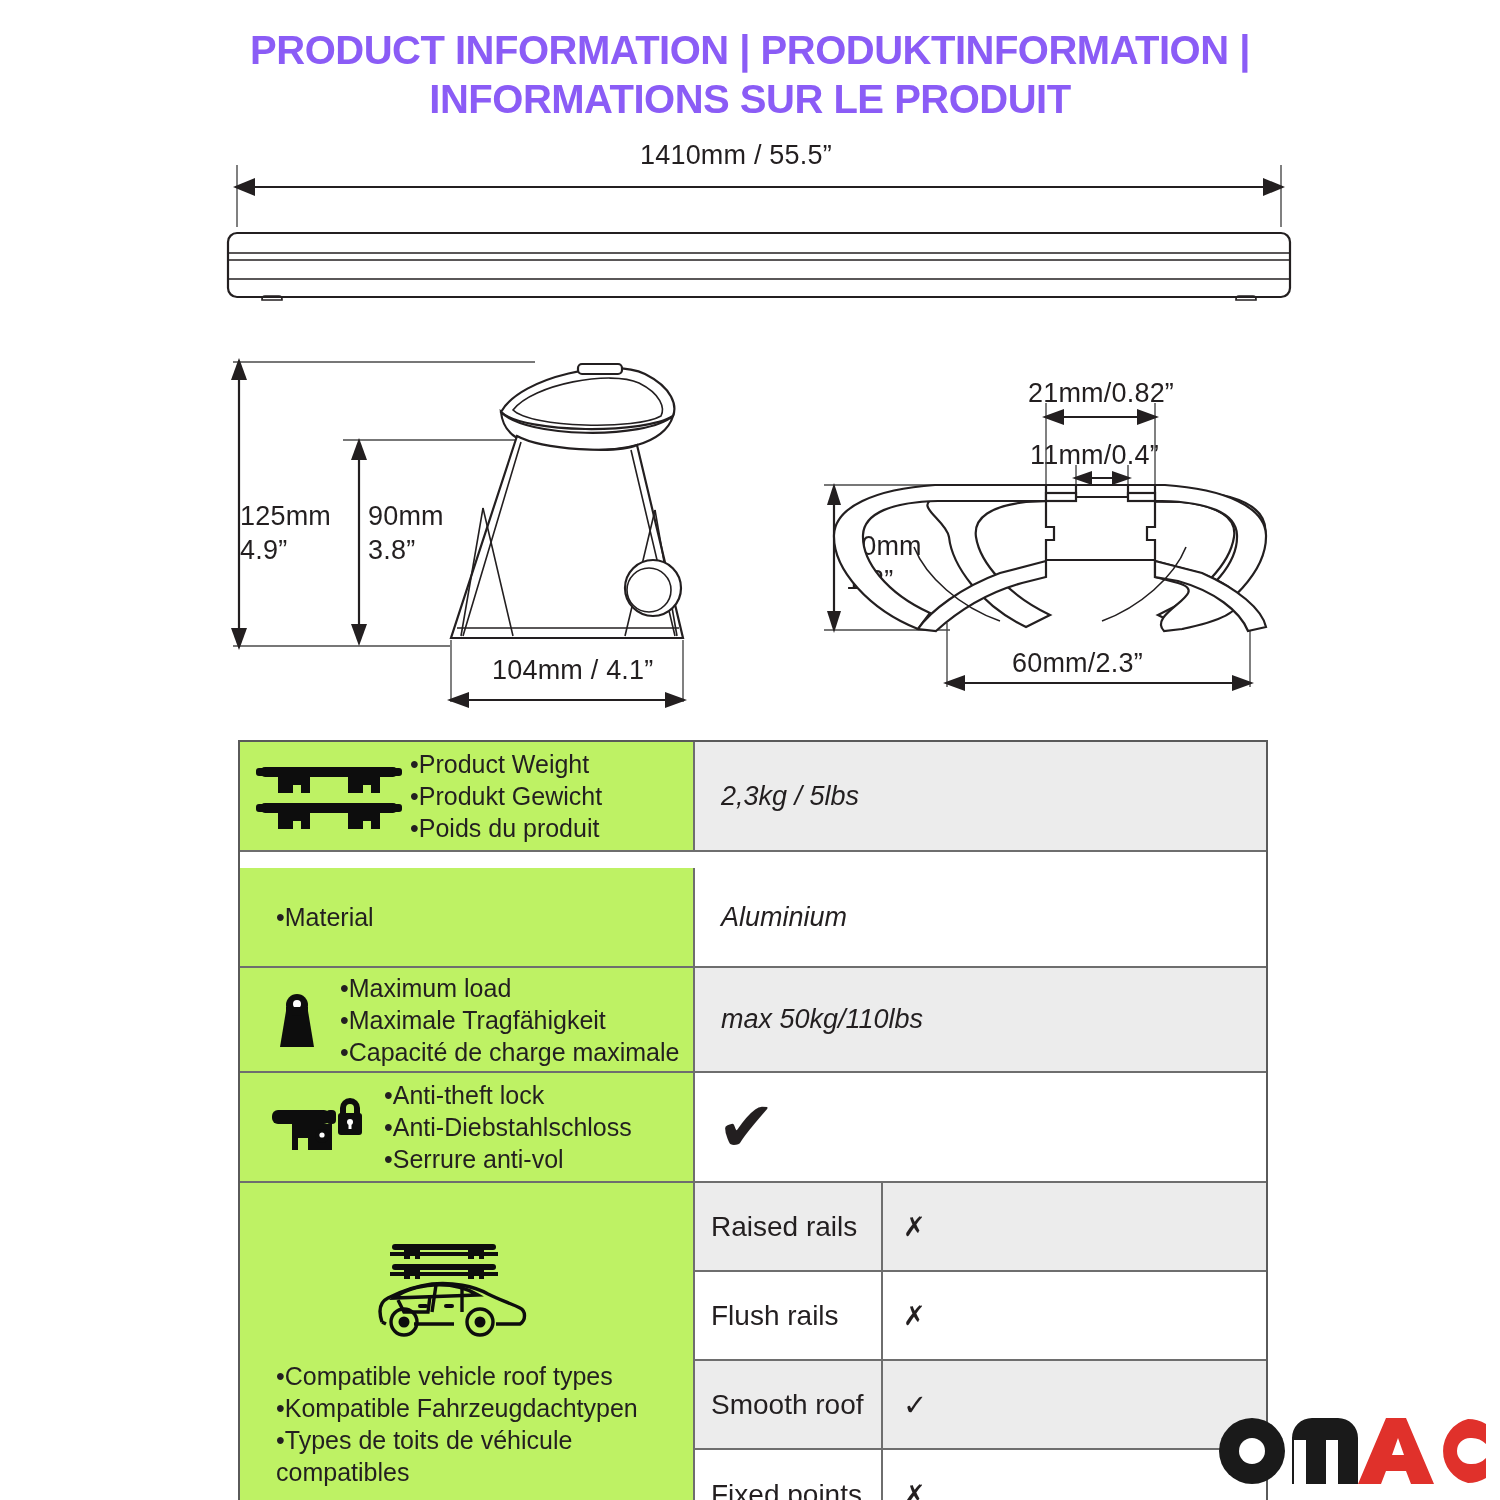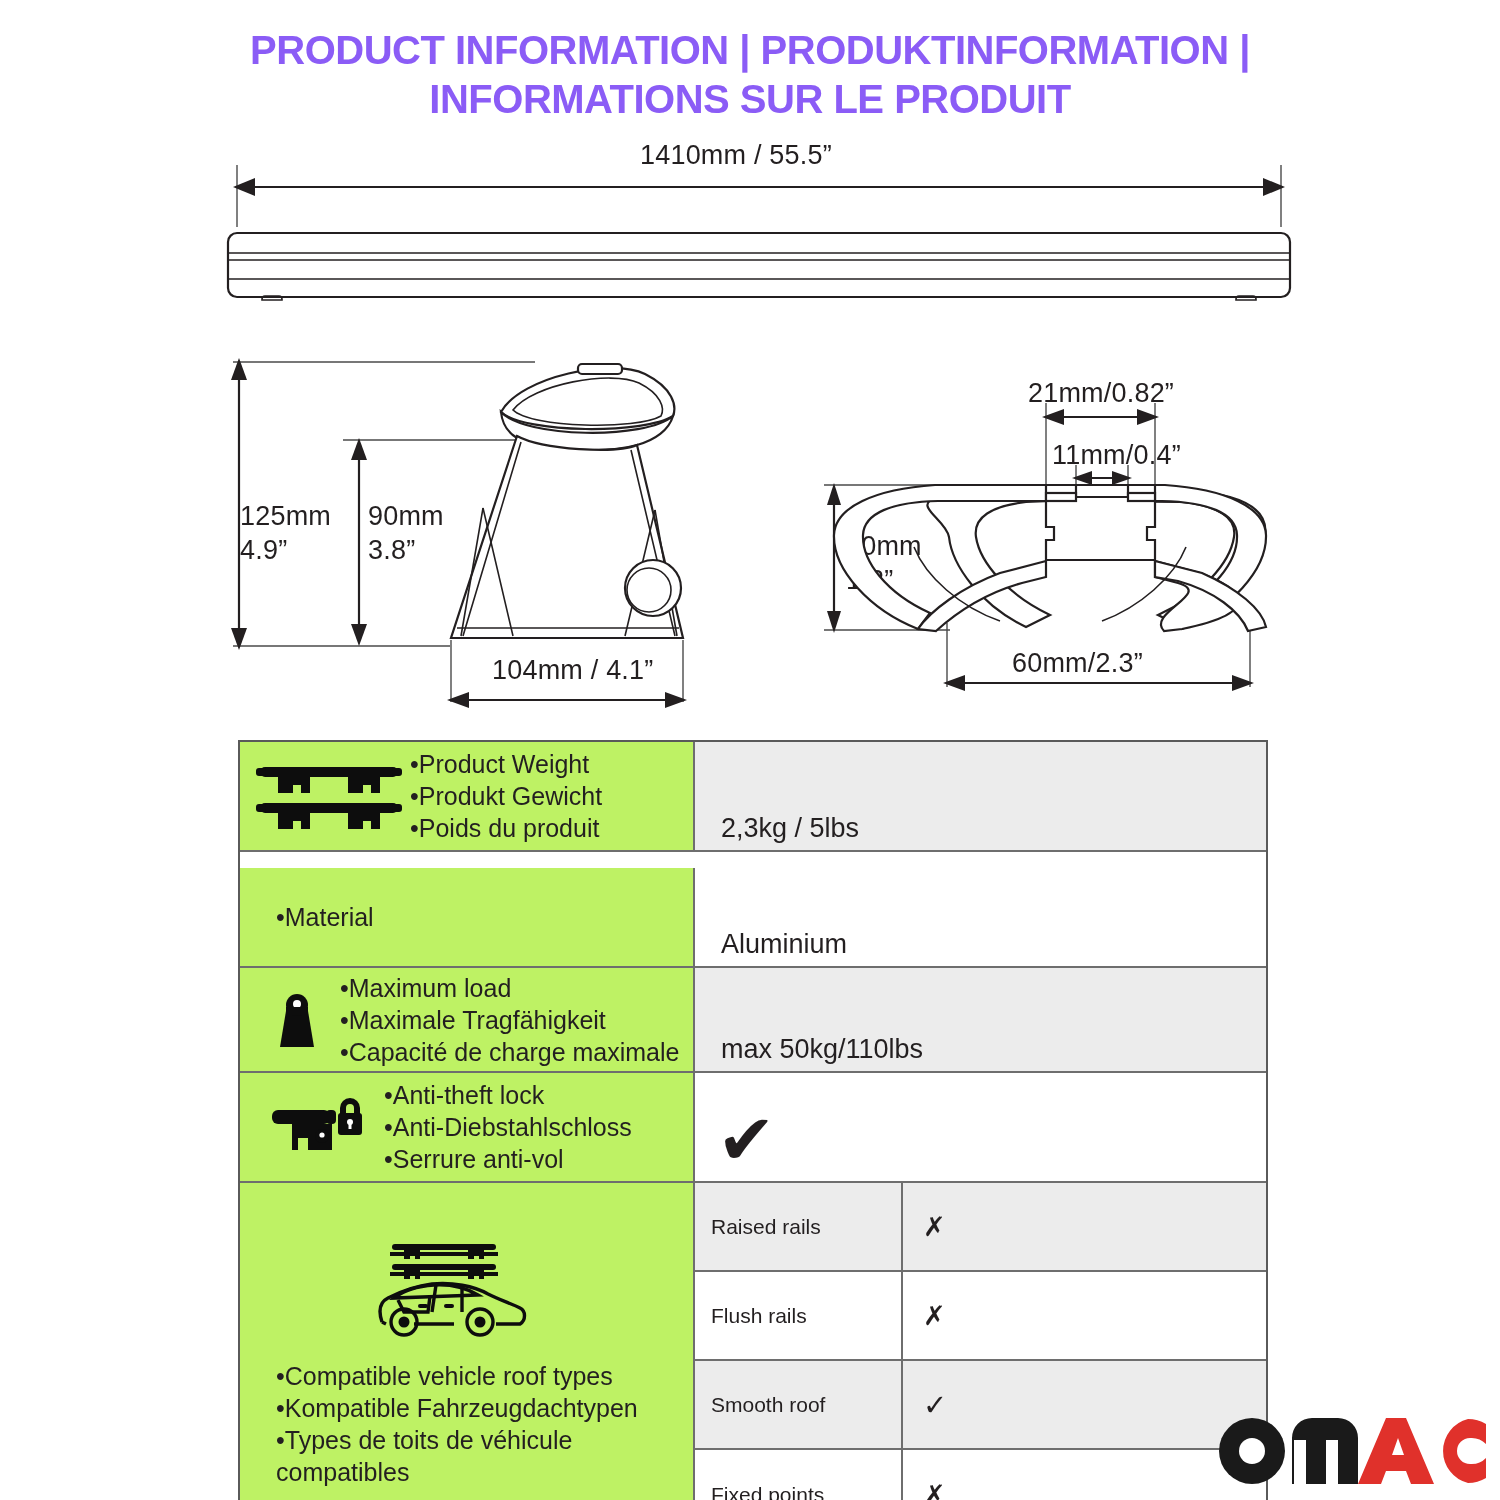--- a/index.html
+++ b/index.html
@@ -25,33 +25,33 @@
            font-family:"Liberation Sans","DejaVu Sans",sans-serif;letter-spacing:.2px;}
   .dimtext.big{font-size:27px;line-height:1.25;}
 
   
   .tbl{position:absolute;left:238px;top:740px;width:1030px;
        border:2px solid #5a5a5a;box-sizing:border-box;}
   .trow{display:flex;border-bottom:2px solid #6e6e6e;box-sizing:border-box;}
   .trow:last-child{border-bottom:none;}
   .tcell-left{width:455px;box-sizing:border-box;border-right:2px solid #6e6e6e;
               display:flex;align-items:center;gap:6px;padding:6px 8px 6px 14px;background:#bef264;}
-  .tcell-right{flex:1;box-sizing:border-box;display:flex;align-items:flex-end;
-               padding:6px 4px 6px 26px;font-size:27px;color:#231f20;}
+  .tcell-right{flex:1;box-sizing:border-box;display:flex;align-items:center;
+               padding:6px 4px 6px 26px;font-size:27px;color:#231f20;font-style:italic;}
   .shade{background:#ececec;}
   .bullets{font-size:25px;line-height:1.28;color:#231f20;white-space:nowrap;}
   .bullets div{white-space:nowrap;}
   .ico{flex:0 0 auto;display:flex;align-items:center;justify-content:center;}
 
   
   .subtbl{flex:1;display:flex;flex-direction:column;}
   .subrow{display:flex;border-bottom:2px solid #6e6e6e;box-sizing:border-box;height:89px;}
   .subrow:last-child{border-bottom:none;}
-  .subname{width:208px;box-sizing:border-box;border-right:2px solid #6e6e6e;
-           display:flex;align-items:center;padding-left:16px;font-size:21px;color:#231f20;}
+  .subname{width:188px;box-sizing:border-box;border-right:2px solid #6e6e6e;
+           display:flex;align-items:center;padding-left:16px;font-size:28px;color:#231f20;}
   .subval{flex:1;display:flex;align-items:center;padding-left:20px;
           font-size:27px;font-weight:bold;color:#231f20;}
   .mark-check{font-size:29px;font-weight:bold;}
   .mark-x{font-size:27px;font-weight:bold;font-style:italic;}
   .bigcheck{font-size:70px;line-height:1;font-weight:bold;color:#231f20;
             font-family:"DejaVu Sans",sans-serif;}
 
   
   .logo{position:absolute;left:1218px;top:1418px;}
 </style>
@@ -125,21 +125,21 @@
       <path class="ln-thin" d="M258 158 L288 286 M430 160 L400 286"></path>
       <line class="ln-thin" x1="232" y1="278" x2="454" y2="278"></line>
       <line class="ln-thin" x1="226" y1="288" x2="458" y2="288"></line>
 
       <circle class="ln fillw" cx="428" cy="238" r="28"></circle>
       <circle class="ln-thin" cx="424" cy="240" r="22"></circle>
     </svg>
   </div>
 
   <div class="dimtext" style="left:1028px;top:378px;font-size:27px;">21mm/0.82”</div>
-  <div class="dimtext" style="left:1052px;top:440px;font-size:27px;">11mm/0.4”</div>
+  <div class="dimtext" style="left:1030px;top:440px;font-size:27px;">11mm/0.4”</div>
   <div class="dimtext big" style="left:846px;top:530px;"><span>30mm</span><br><span>1.2”</span></div>
   <div class="dimtext" style="left:1012px;top:648px;font-size:27px;">60mm/2.3”</div>
 
   <div class="svgwrap" style="left:810px;top:365px;width:480px;height:330px;">
     <svg width="480" height="330" viewBox="0 0 480 330">
 
       <line class="ln-ext" x1="236" y1="38" x2="236" y2="125"></line>
       <line class="ln-ext" x1="345" y1="38" x2="345" y2="125"></line>
       <line class="ln" x1="244" y1="52" x2="337" y2="52"></line>
       <polygon points="232,52 254,44 254,60" fill="#231f20"></polygon>

